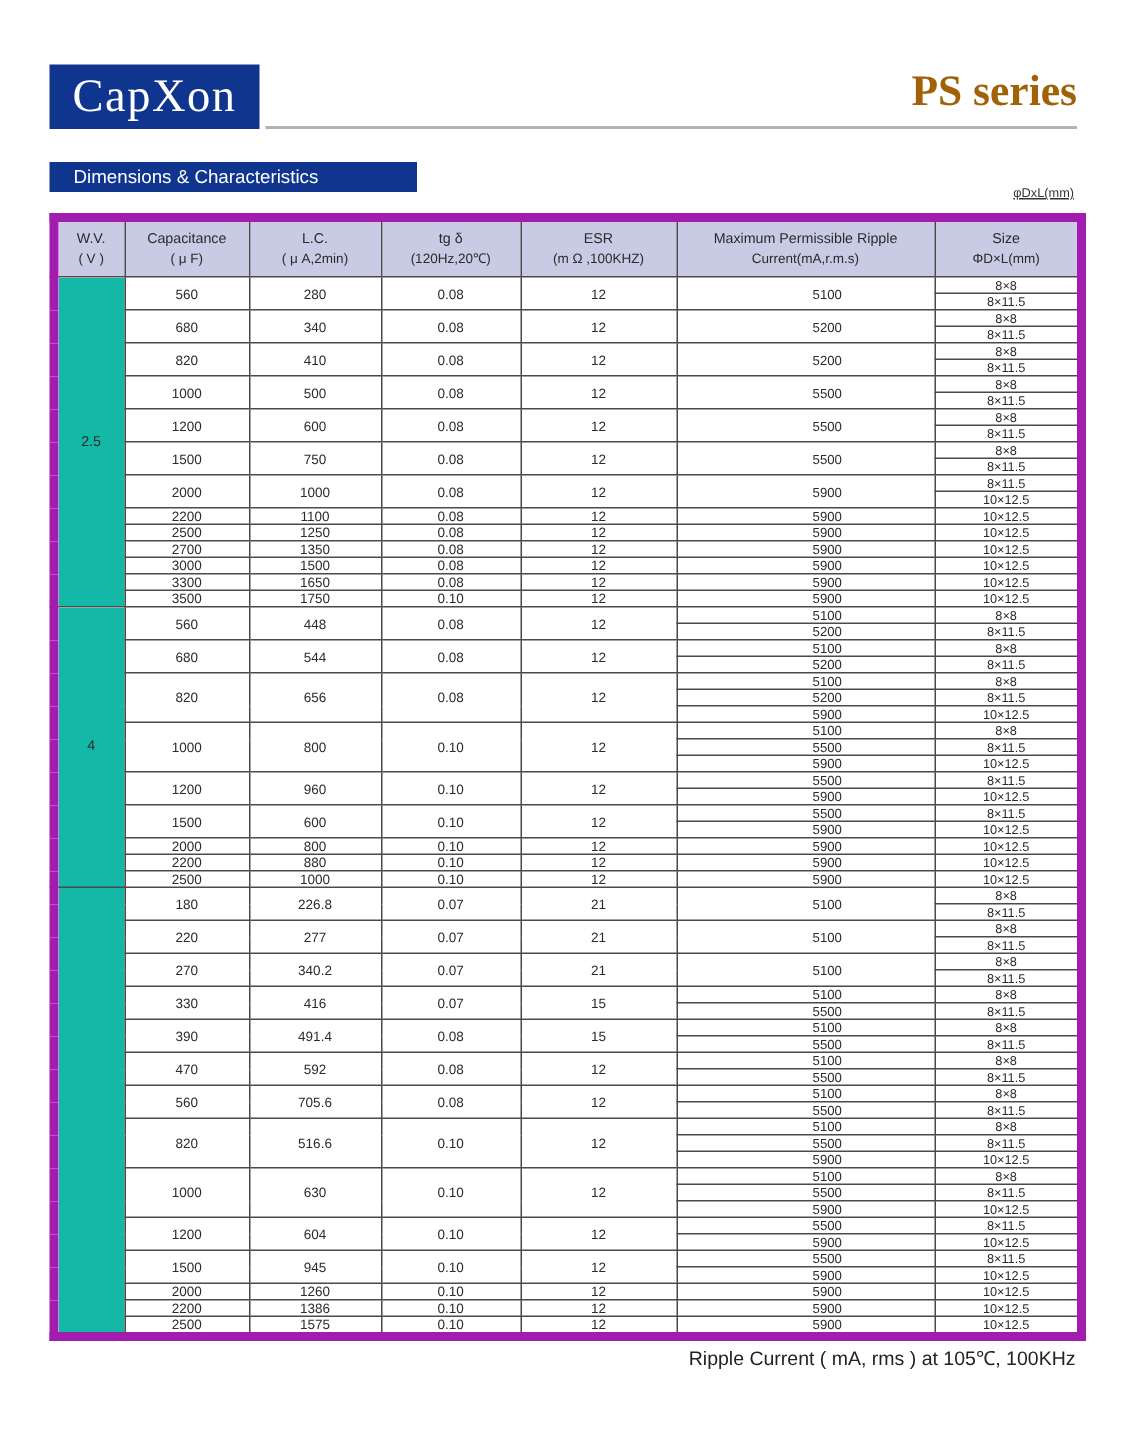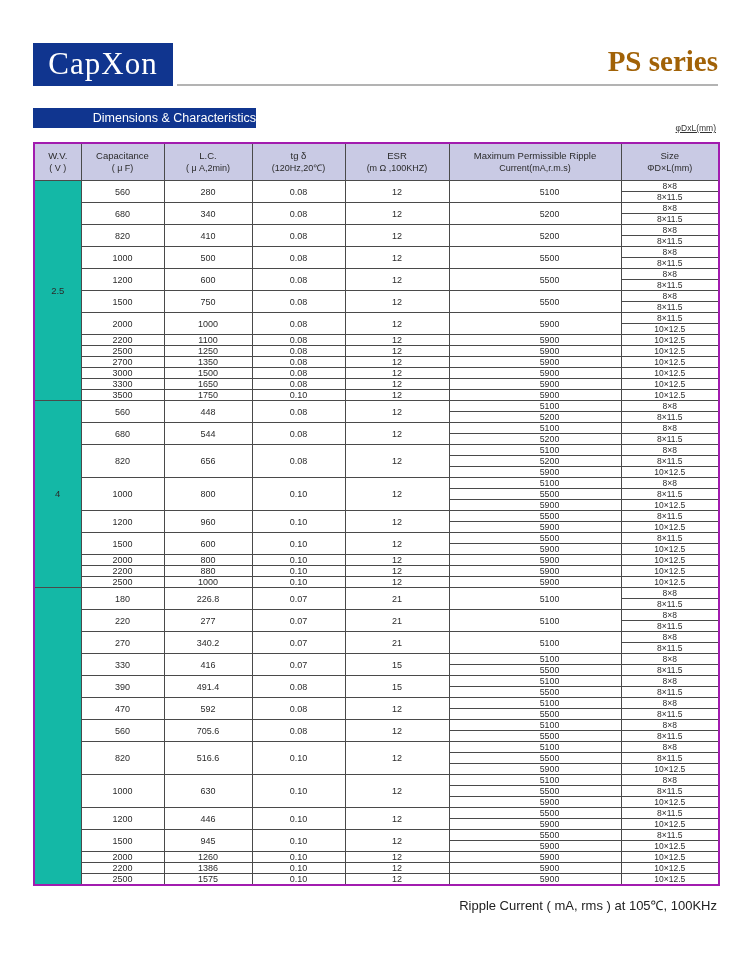--- a/index.html
+++ b/index.html
@@ -6,27 +6,27 @@
   .page{position:relative;width:750px;height:968px;background:#ffffff;overflow:hidden;
         font-family:"Liberation Sans",sans-serif;color:#2b2b2b;margin-top:12px;}
 
   
   .logo{position:absolute;left:33px;top:31px;width:140px;height:43px;background:#10358f;
         color:#ffffff;font-family:"Liberation Serif",serif;font-size:31px;text-align:center;
         line-height:42px;letter-spacing:1px;}
   .header-rule{position:absolute;left:177px;top:72px;width:541px;height:2px;background:#b3b3b3;}
   .series{position:absolute;right:32px;top:33px;font-family:"Liberation Serif",serif;
           font-weight:bold;font-size:29px;color:#a16207;}
-  .secbar{position:absolute;left:33px;top:96px;width:223px;height:20px;background:#10358f;
-          color:#ffffff;font-size:12.5px;line-height:20px;padding-left:16px;box-sizing:border-box;text-align:right;}
+  .secbar{position:absolute;left:33px;top:96px;width:245px;height:20px;background:#10358f;
+          color:#ffffff;font-size:12.5px;line-height:20px;padding-left:16px;box-sizing:border-box;}
   .sizenote{position:absolute;right:34px;top:111px;font-size:8.5px;color:#333;text-decoration:underline;}
 
   
   table.chars{position:absolute;left:33px;top:130px;width:685px;border-collapse:collapse;
-              table-layout:fixed;border:2px solid #a21caf;}
+              table-layout:fixed;border:6px solid #a21caf;}
   .chars th,.chars td{border:1px solid #4a4a4a;text-align:center;vertical-align:middle;
               padding:0;overflow:hidden;white-space:nowrap;}
   .chars th{background:#c9cae4;font-weight:normal;font-size:9.5px;height:36px;line-height:1.45;color:#2b2b2b;}
   .chars th .sub{font-size:9px;}
   .chars td{font-size:9px;height:10px;line-height:10px;color:#2b2b2b;}
   .chars td.wv{background:#14b8a6;font-size:9.5px;}
   .chars td.size{font-size:8.5px;}
   .chars td.ripple{font-size:8.8px;padding-left:29px;}
 
   .footnote{position:absolute;right:33px;top:884px;font-size:13px;color:#222;}
@@ -428,21 +428,21 @@
         <tr>
           <td class="ripple">5500</td>
           <td class="size">8×11.5</td>
         </tr>
         <tr>
           <td class="ripple">5900</td>
           <td class="size">10×12.5</td>
         </tr>
         <tr>
           <td class="cap" rowspan="2">1200</td>
-          <td class="lc" rowspan="2">446</td>
+          <td class="lc" rowspan="2">604</td>
           <td class="tgd" rowspan="2">0.10</td>
           <td class="esr" rowspan="2">12</td>
           <td class="ripple">5500</td>
           <td class="size">8×11.5</td>
         </tr>
         <tr>
           <td class="ripple">5900</td>
           <td class="size">10×12.5</td>
         </tr>
         <tr>

